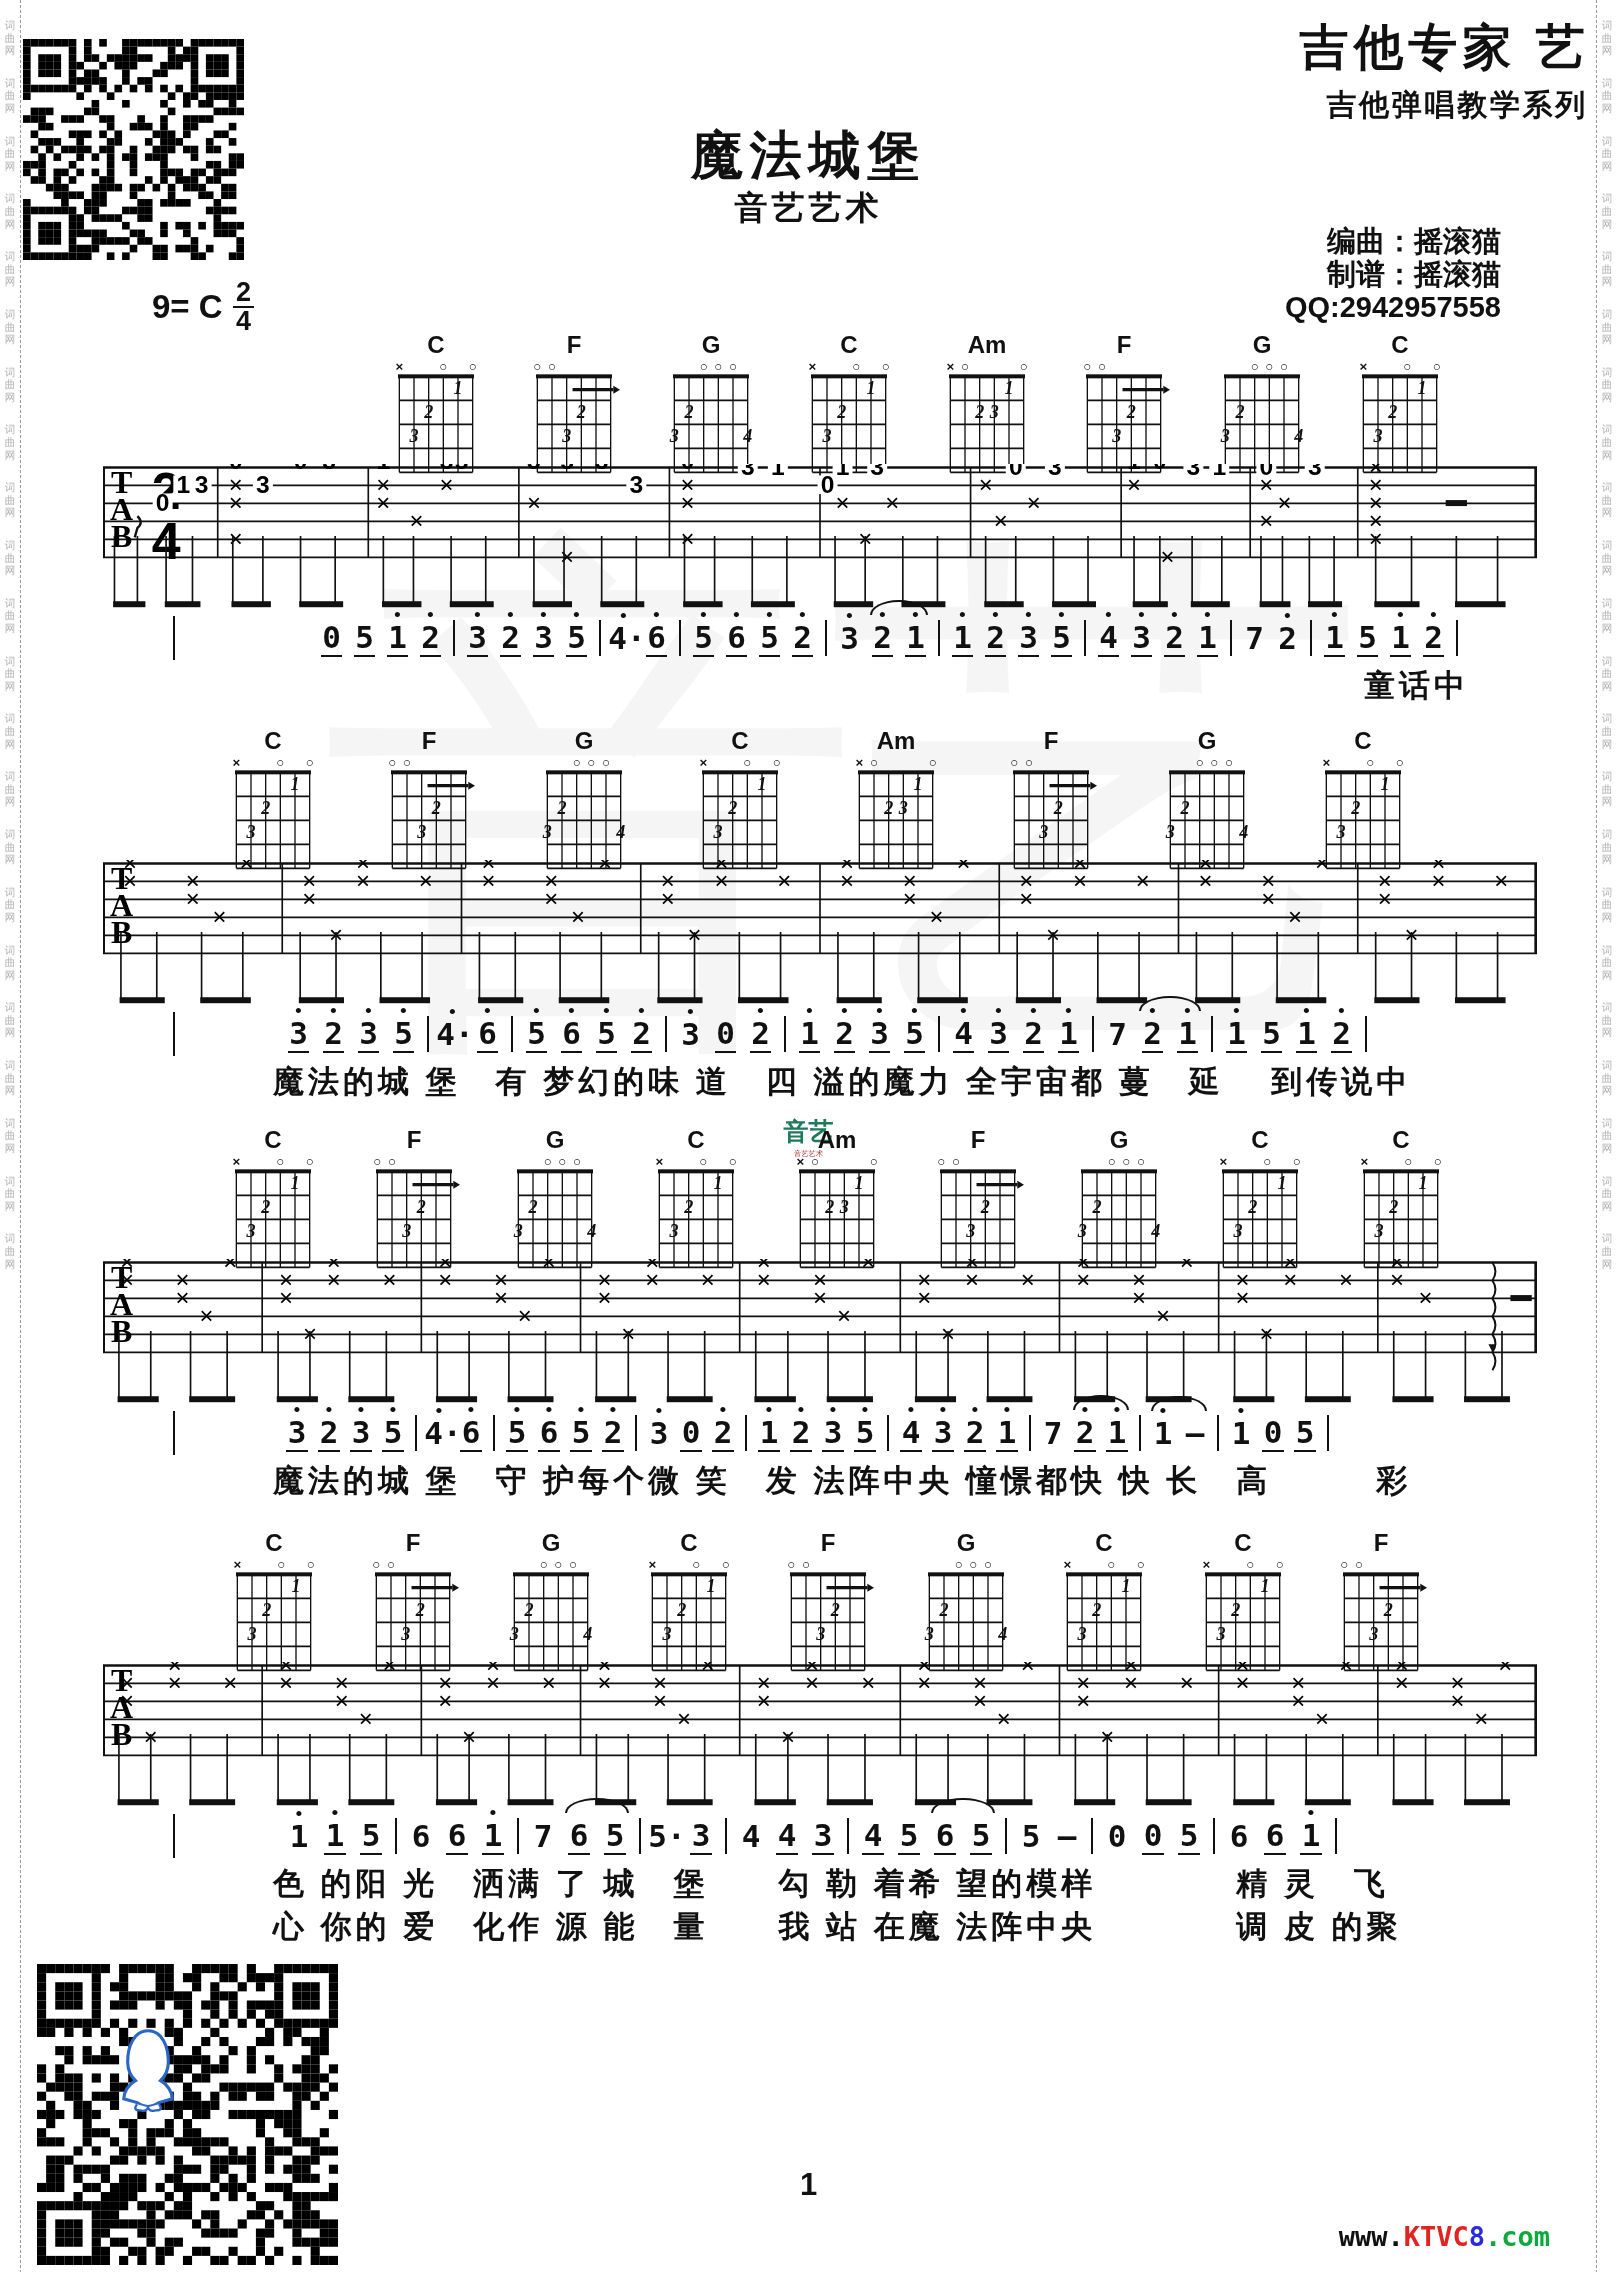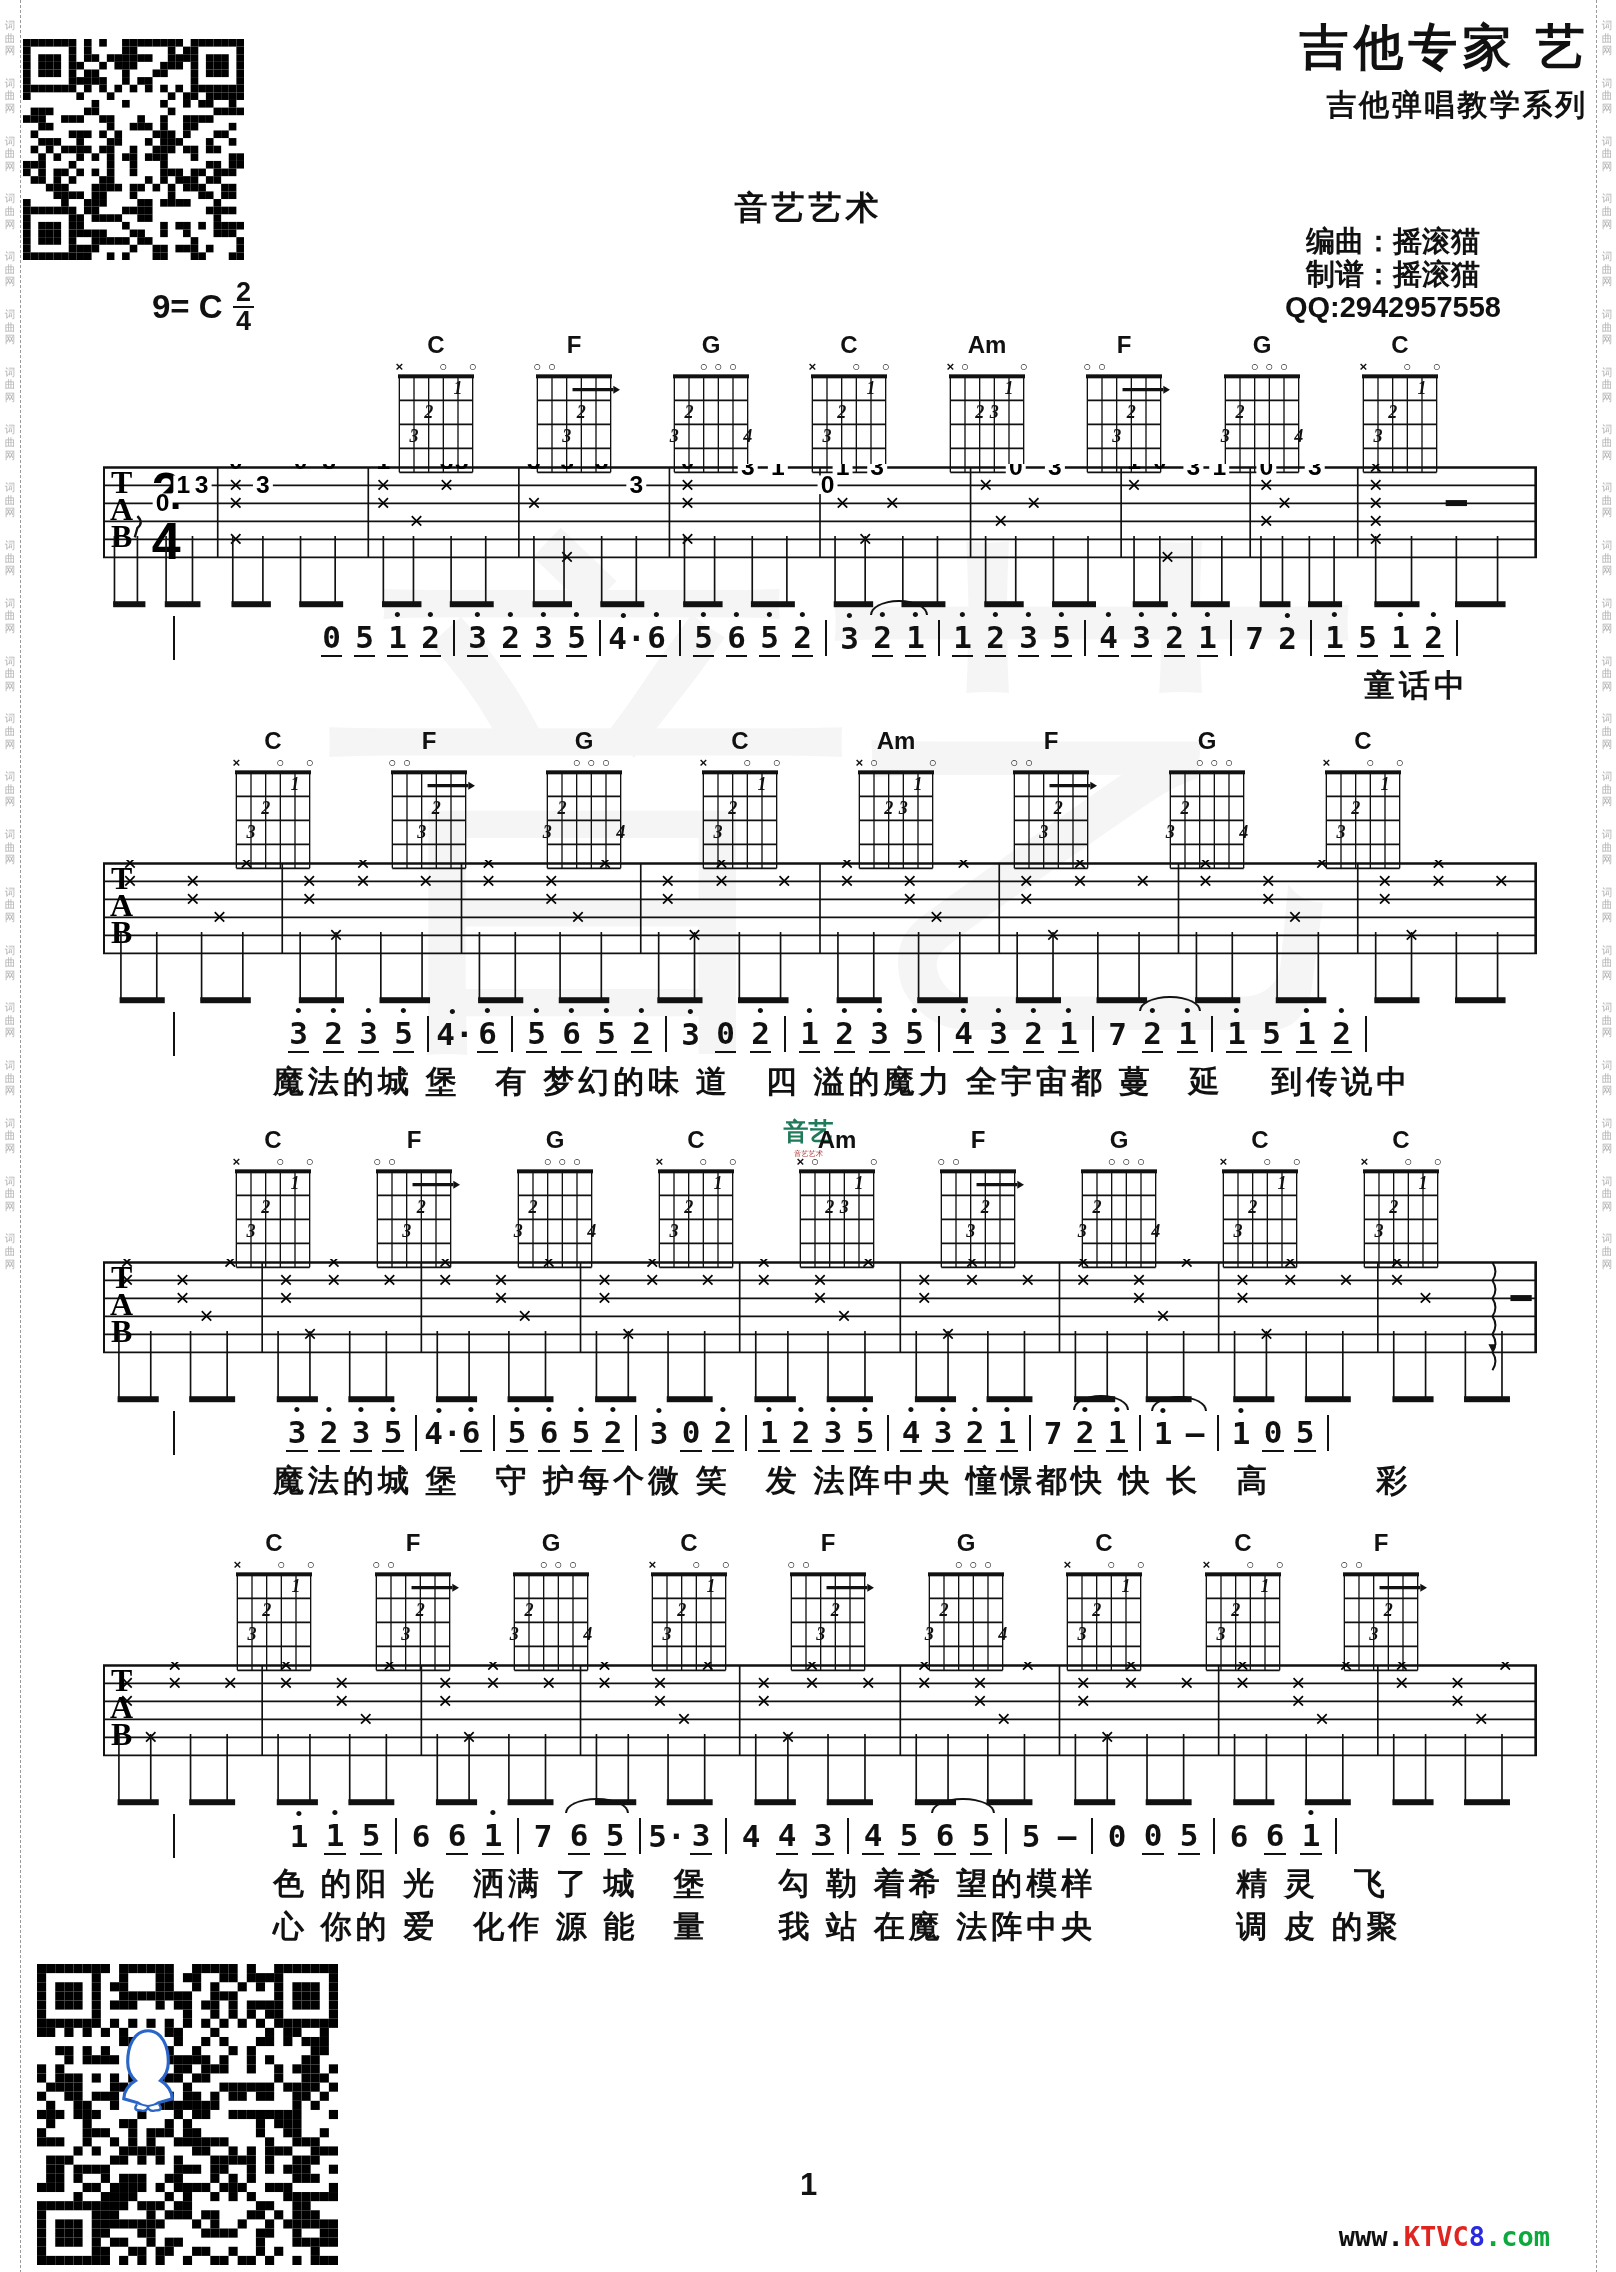--- a/index.html
+++ b/index.html
@@ -23,21 +23,21 @@
   .qrlogo1 .big{font-size:25px;font-weight:bold;color:#1f7a5a;
                 font-family:"Liberation Serif","DejaVu Serif",serif;}
   .qrlogo1 .small{font-size:7.3px;color:#b03030;margin-top:1.3px;}
   .scan-tip{position:absolute;left:295px;top:51px;font-size:26px;font-weight:bold;letter-spacing:1.3px;}
   .brand{position:absolute;right:27px;top:14.6px;font-size:49px;font-weight:bold;letter-spacing:5.3px;}
   .series{position:absolute;right:29px;top:85px;font-size:30px;font-weight:bold;letter-spacing:2.7px;}
   .title{position:absolute;left:0;right:0;top:121px;text-align:center;font-size:52px;
          font-weight:bold;letter-spacing:6.7px;}
   .subtitle{position:absolute;left:0;right:0;top:186px;text-align:center;font-size:33px;
             font-weight:bold;letter-spacing:4px;}
-  .credits{position:absolute;right:116px;top:225px;text-align:center;font-size:29px;
+  .credits{position:absolute;right:116px;top:225px;text-align:right;font-size:29px;
            font-weight:bold;line-height:33px;}
   .keysig{position:absolute;left:152px;top:279px;font-size:33px;font-weight:bold;
           display:flex;align-items:center;}
   .keysig .frac{display:inline-flex;flex-direction:column;align-items:center;margin-left:10.6px;
                 font-size:27px;line-height:27px;}
   .keysig .frac .t{border-bottom:2.7px solid #111;padding:0 2.7px;}
   
   .system{position:absolute;left:0;width:1617px;z-index:1;}
   .chordwrap{position:absolute;top:0;width:100px;text-align:center;}
   .chordwrap .cname{font-size:24px;font-weight:bold;height:28px;}
@@ -616,20 +616,21 @@
       <rect x="23" y="28" width="1" height="1" fill="#000"></rect>
       <rect x="27" y="28" width="1" height="1" fill="#000"></rect>
       <rect x="28" y="28" width="1" height="1" fill="#000"></rect>
     </svg>
   <div class="qrlogo1">
     <span class="big">音艺</span>
     <span class="small">音艺艺术</span>
   </div>
   <div class="brand">吉他专家 艺</div>
   <div class="series">吉他弹唱教学系列</div>
+  <div class="title">魔法城堡</div>
   <div class="subtitle">音艺艺术</div>
   <div class="credits">
     <div>编曲：摇滚猫</div>
     <div>制谱：摇滚猫</div>
     <div>QQ:2942957558</div>
   </div>
   <div class="keysig">
     <span>9= C</span>
     <span class="frac">
       <span class="t">2</span>

